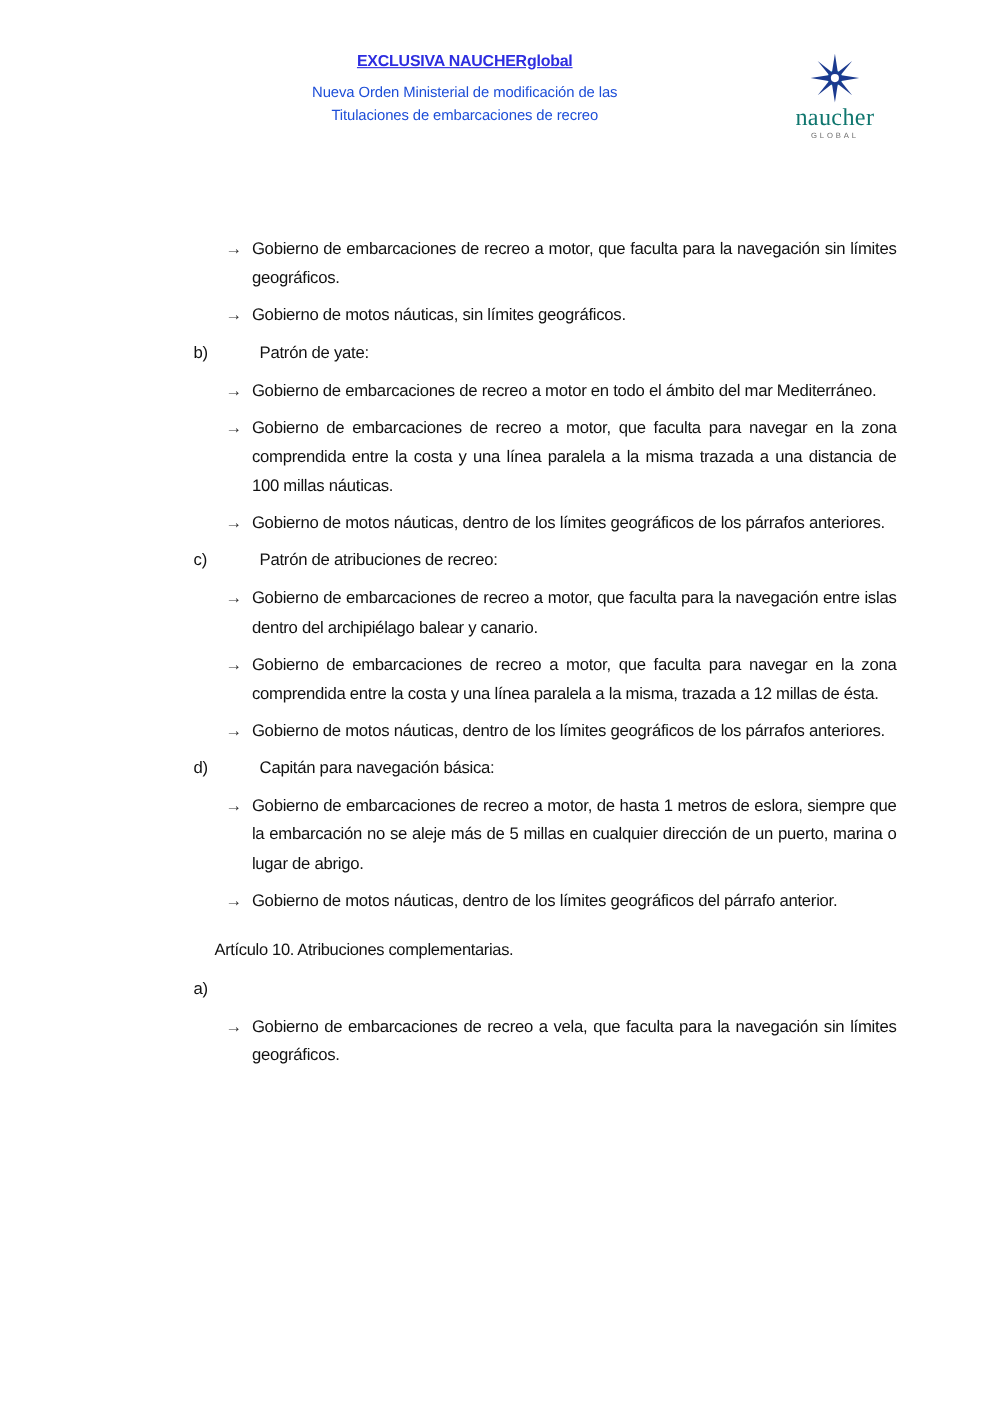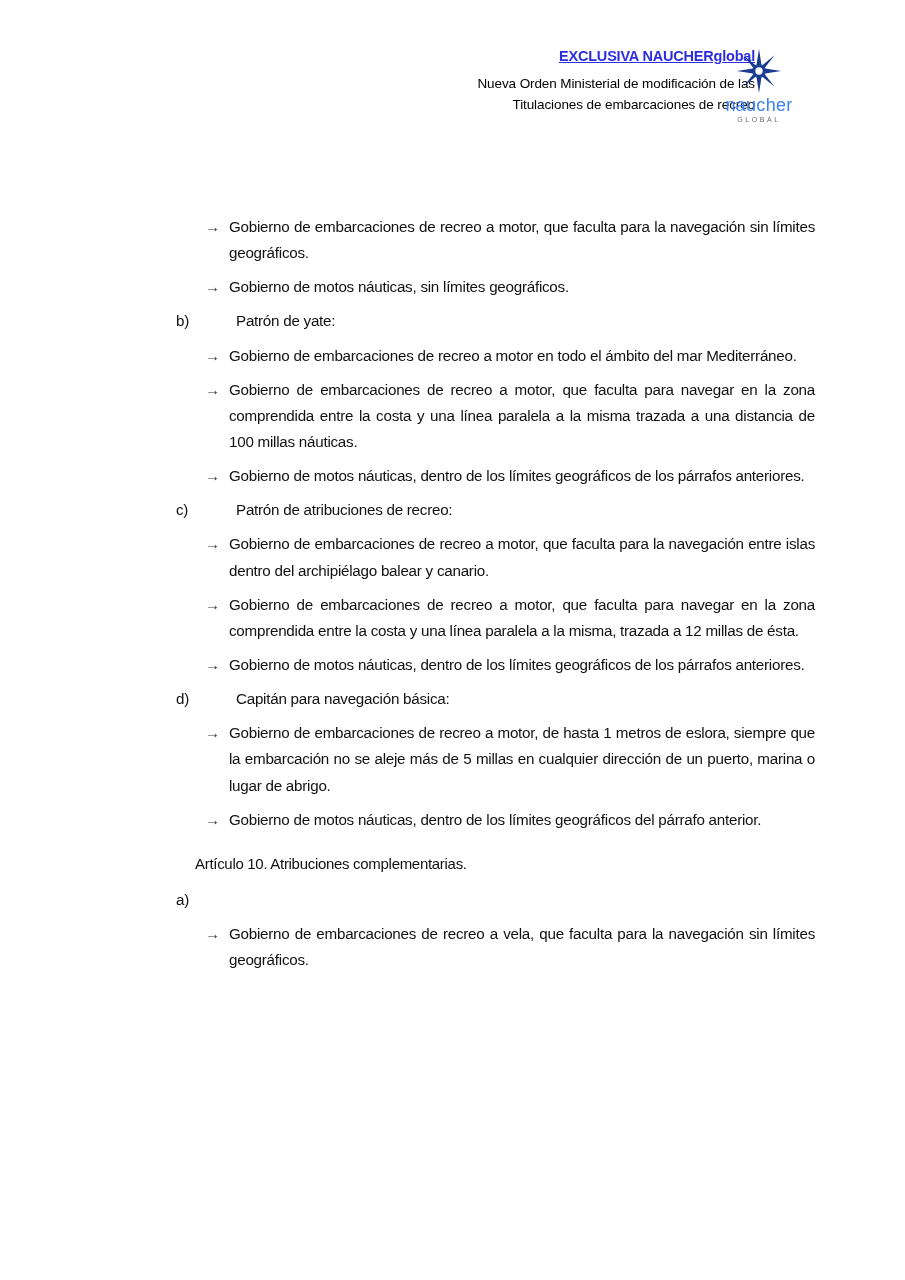--- a/index.html
+++ b/index.html
@@ -21,57 +21,57 @@
     box-sizing: border-box;
     padding: 48px 90px 40px 90px;
   }
 
   
   .header {
     position: relative;
     min-height: 92px;
   }
   .header-center {
-    text-align: right;
+    text-align: center;
     padding-right: 60px;
   }
   .header-title {
     font-size: 14.5px;
     font-weight: bold;
     color: #2d2de0;
     letter-spacing: -0.2px;
     text-decoration: underline;
     margin: 0 0 10px 0;
   }
   .header-sub {
     font-size: 13.5px;
-    color: #000000;
+    color: #1d4ed8;
     line-height: 1.55;
     letter-spacing: -0.1px;
   }
   .logo {
     position: absolute;
     right: 0px;
     top: 0px;
     width: 112px;
     text-align: center;
   }
   .logo-star {
     display: block;
     margin: 0 auto;
     width: 46px;
     height: 46px;
   }
   .logo-word {
-    font-size: 18px;
-    color: #3b82f6;
+    font-size: 22px;
+    color: #0f766e;
     letter-spacing: 0.3px;
     line-height: 1;
     margin-top: 2px;
-    font-family: Liberation Sans, sans-serif;
+    font-family: Liberation Serif, serif;
   }
   .logo-sub {
     font-size: 7px;
     color: #6b6b6b;
     letter-spacing: 2.6px;
     margin-top: 2px;
   }
 
   
   .content {

